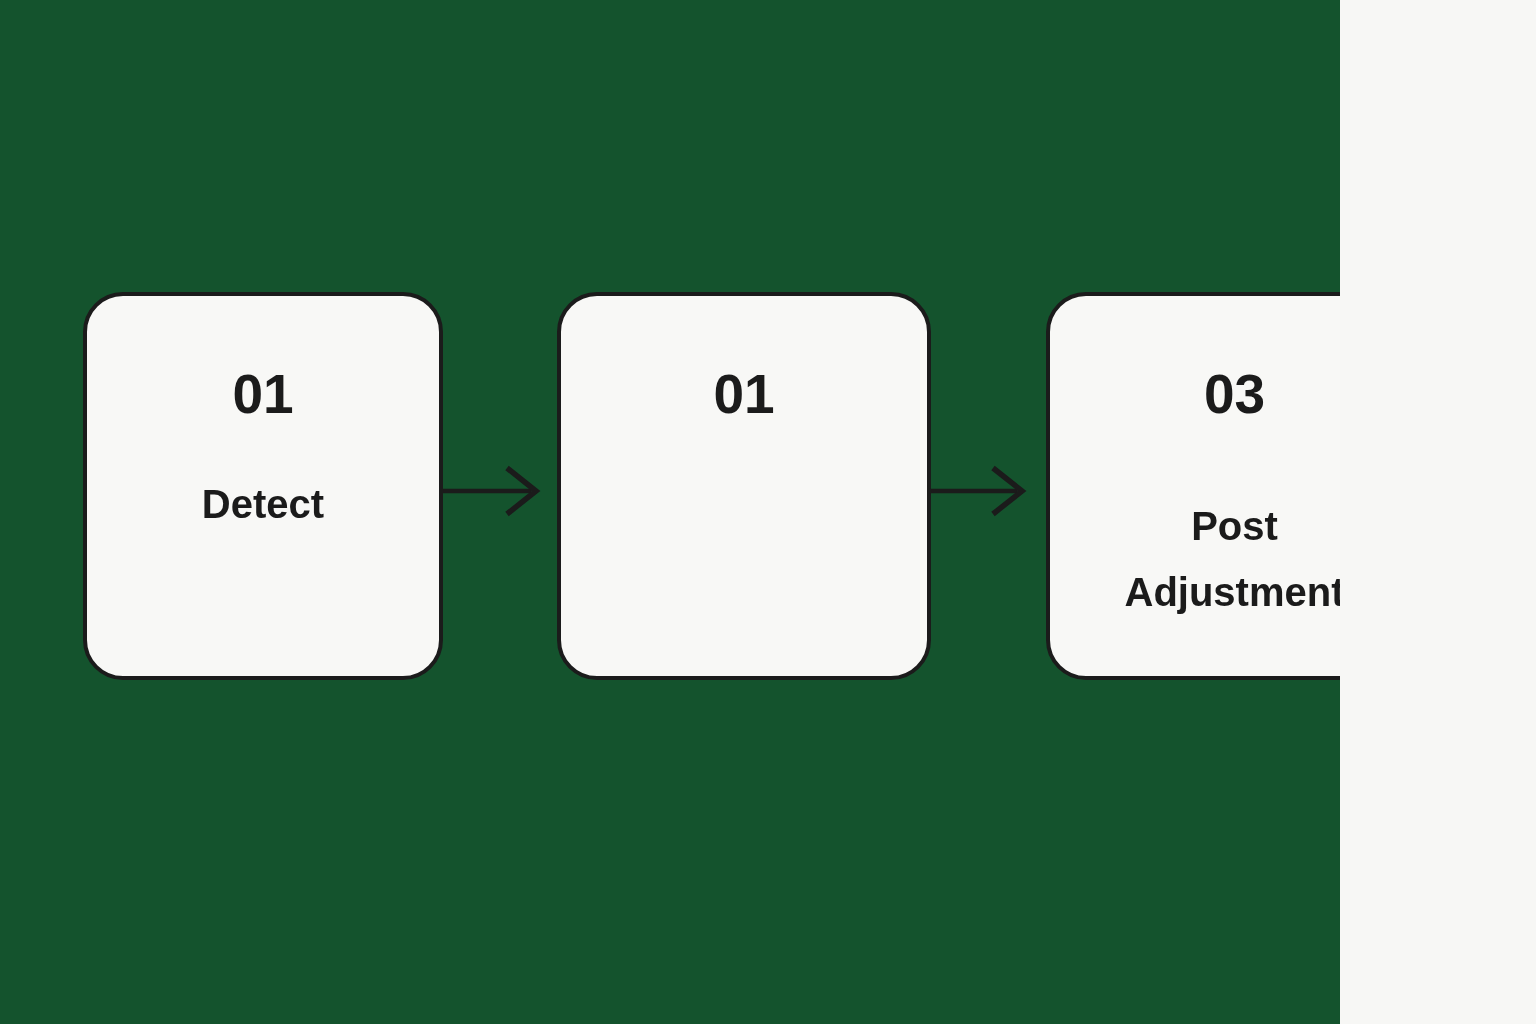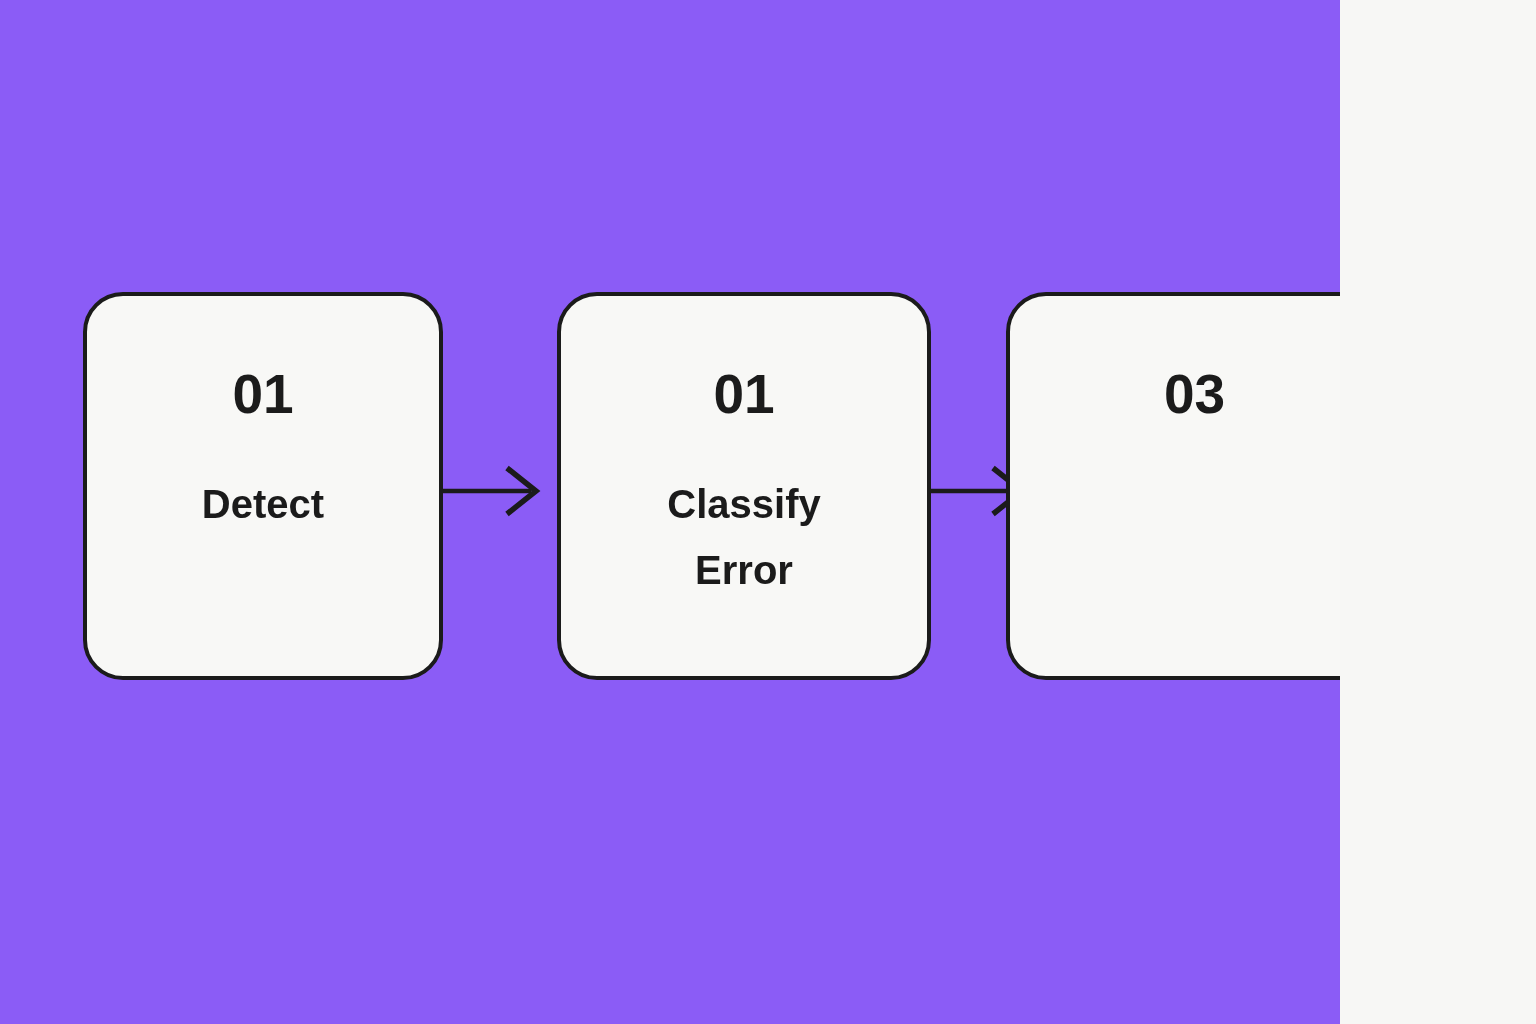--- a/index.html
+++ b/index.html
@@ -7,41 +7,41 @@
     padding: 0;
   }
   body {
     font-family: "Liberation Sans", sans-serif;
     background: #f7f7f5;
   }
   .canvas {
     position: relative;
     width: 1340px;
     height: 1024px;
-    background: #8b5cf6;
+    background: #14532d;
     overflow: hidden;
     text-decoration: underline;
   }
   .step-card {
     position: absolute;
     top: 292px;
     width: 360px;
     height: 388px;
     box-sizing: border-box;
     border: 4px solid #1b1b1b;
     border-radius: 40px;
     background: #f8f8f6;
     display: flex;
     flex-direction: column;
     align-items: center;
     text-align: center;
   }
   .step-card.pos-1 { left: 83px; }
   .step-card.pos-2 { left: 557px; width: 374px; }
-  .step-card.pos-3 { left: 1006px; width: 377px; gap: 22px; }
+  .step-card.pos-3 { left: 1046px; width: 377px; gap: 22px; }
 
   .step-number {
     margin-top: 66px;
     font-size: 55px;
     line-height: 64px;
     font-weight: 700;
     color: #1b1b1b;
     letter-spacing: 0px;
   }
   .step-label {
@@ -79,32 +79,30 @@
 
   <div class="flow-arrow pos-1">
     <svg viewBox="0 0 100 60" xmlns="http://www.w3.org/2000/svg" aria-hidden="true">
       <line x1="0" y1="30" x2="88" y2="30" stroke="#1b1b1b" stroke-width="4.5"></line>
       <polyline points="64,7 93,30 64,53" fill="none" stroke="#1b1b1b" stroke-width="5.5"></polyline>
     </svg>
   </div>
 
   <div class="step-card pos-2">
     <div class="step-number">01</div>
-    <div class="step-label">
-      <div>Classify</div>
-      <div>Error</div>
-    </div>
   </div>
 
   <div class="flow-arrow pos-2">
     <svg viewBox="0 0 100 60" xmlns="http://www.w3.org/2000/svg" aria-hidden="true">
       <line x1="0" y1="30" x2="88" y2="30" stroke="#1b1b1b" stroke-width="4.5"></line>
       <polyline points="64,7 93,30 64,53" fill="none" stroke="#1b1b1b" stroke-width="5.5"></polyline>
     </svg>
   </div>
 
   <div class="step-card pos-3">
     <div class="step-number">03</div>
     <div class="step-label">
+      <div>Post</div>
+      <div>Adjustment</div>
     </div>
   </div>
 
 </div>
 
 </body></html>

